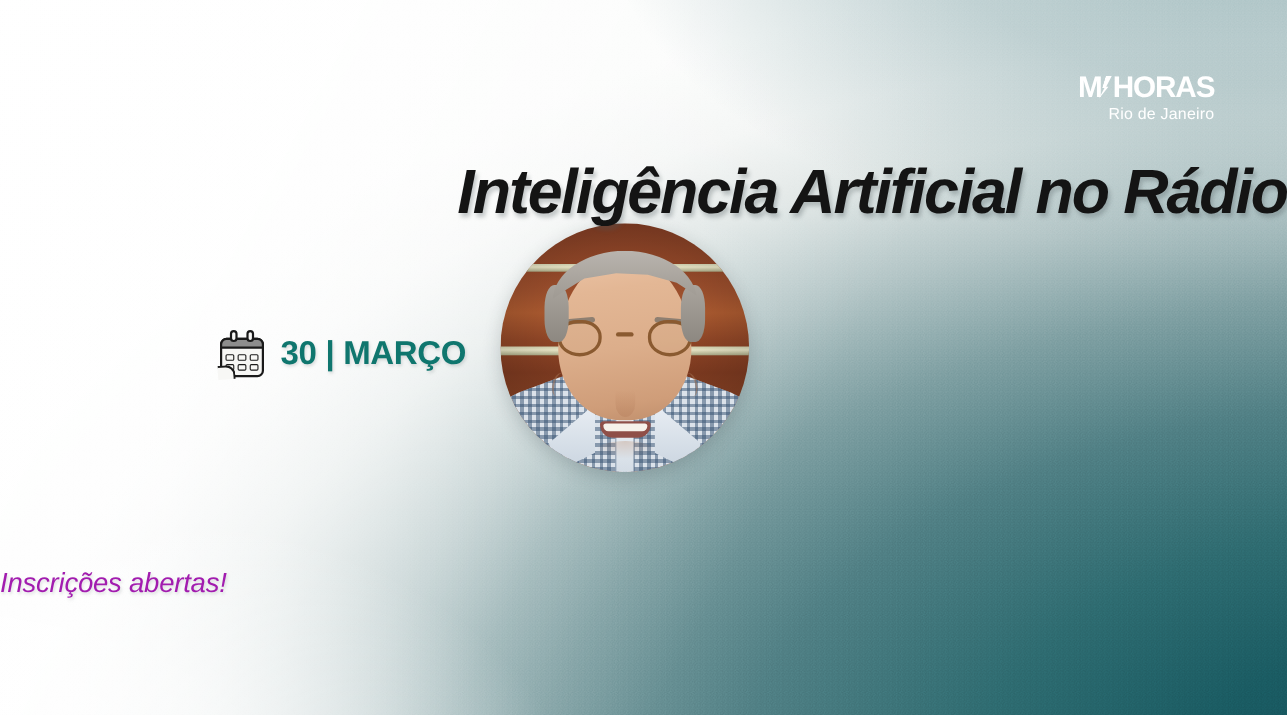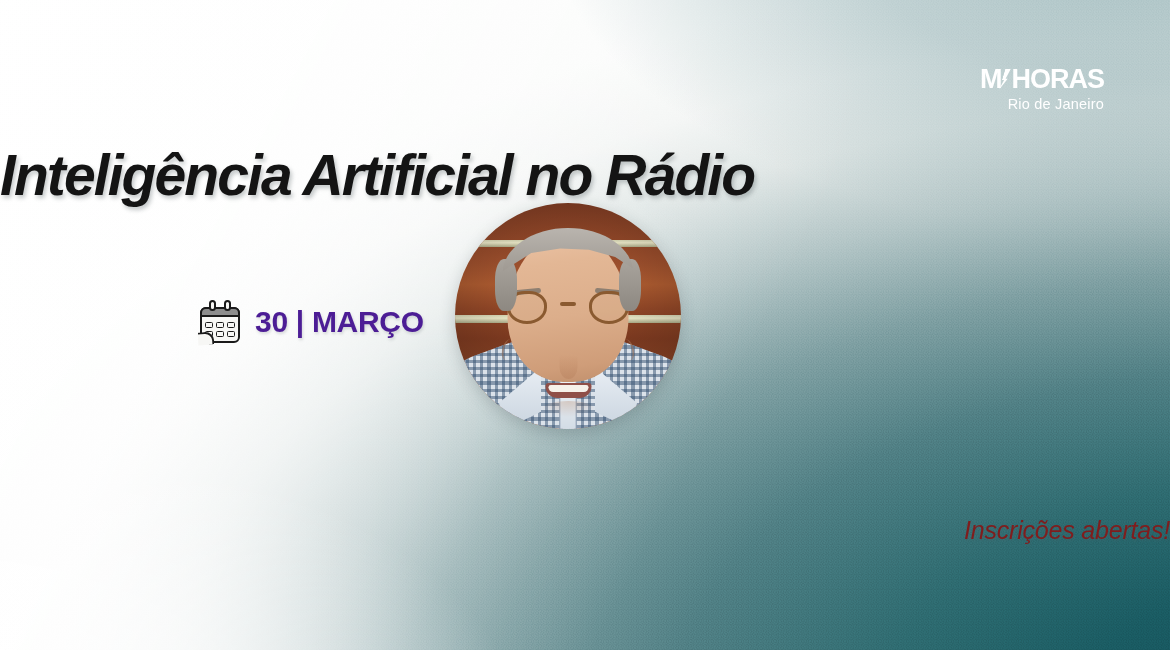--- a/index.html
+++ b/index.html
@@ -85,21 +85,21 @@
     font-size:14.5px;
     letter-spacing:0.2px;
     margin-top:4px;
     font-weight:normal;
   }
 
   
   .title {
     position:absolute;
     left:0; right:0; top:142px;
-    text-align:left;
+    text-align:right;
     font-size:57px;
     font-weight:bold;
     font-style:italic;
     letter-spacing:-1.9px;
     color:#141414;
     white-space:nowrap;
     text-shadow:2px 3px 4px rgba(80,90,95,0.33);
     z-index:6;
   }
 
@@ -302,21 +302,21 @@
     width:16px; height:13px;
     background:#f7f7f5;
     border-right:2.6px solid #1a1a1a;
     border-top:2.6px solid #1a1a1a;
     border-radius:0 9px 0 0;
     transform:rotate(-4deg);
   }
   .meta-text {
     font-size:30px; font-weight:bold;
     letter-spacing:-0.3px;
-    color:#4c1d95;
+    color:#0f766e;
     white-space:nowrap;
     text-shadow:1px 2px 3px rgba(90,100,105,0.22);
   }
 
   
   .time-block {
     position:absolute;
     left:738px; top:300px;
     display:flex; align-items:center; gap:13px;
     z-index:5;
@@ -380,26 +380,26 @@
     font-size:19px; font-weight:normal;
     letter-spacing:0.4px;
     color:#262626;
     line-height:1.12;
   }
 
   
   .cta {
     position:absolute;
     left:0; right:0; top:516px;
-    text-align:right;
+    text-align:left;
     font-size:25px;
     font-style:italic;
     font-weight:normal;
     letter-spacing:-0.2px;
-    color:#7f1d1d;
+    color:#a21caf;
     text-shadow:1px 2px 3px rgba(90,100,105,0.22);
     z-index:5;
   }
   .hashtag {
     position:absolute;
     left:0; right:0; top:554px;
     text-align:center;
     font-size:27px;
     font-style:italic;
     font-weight:bold;

